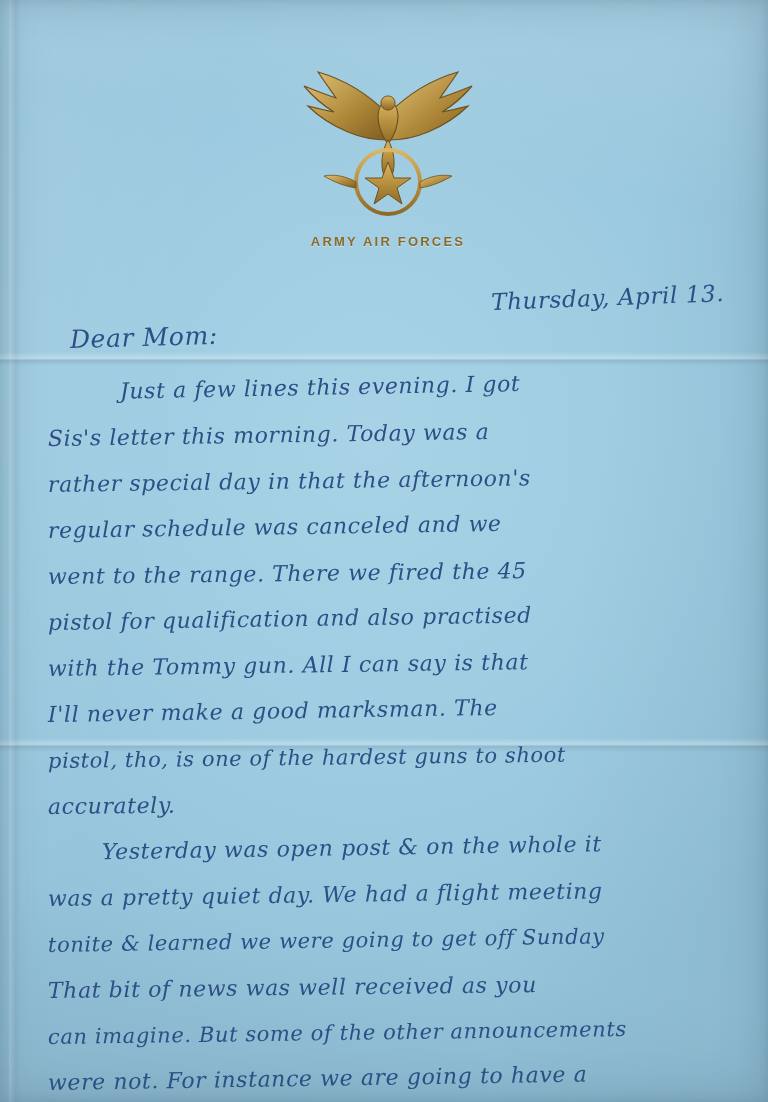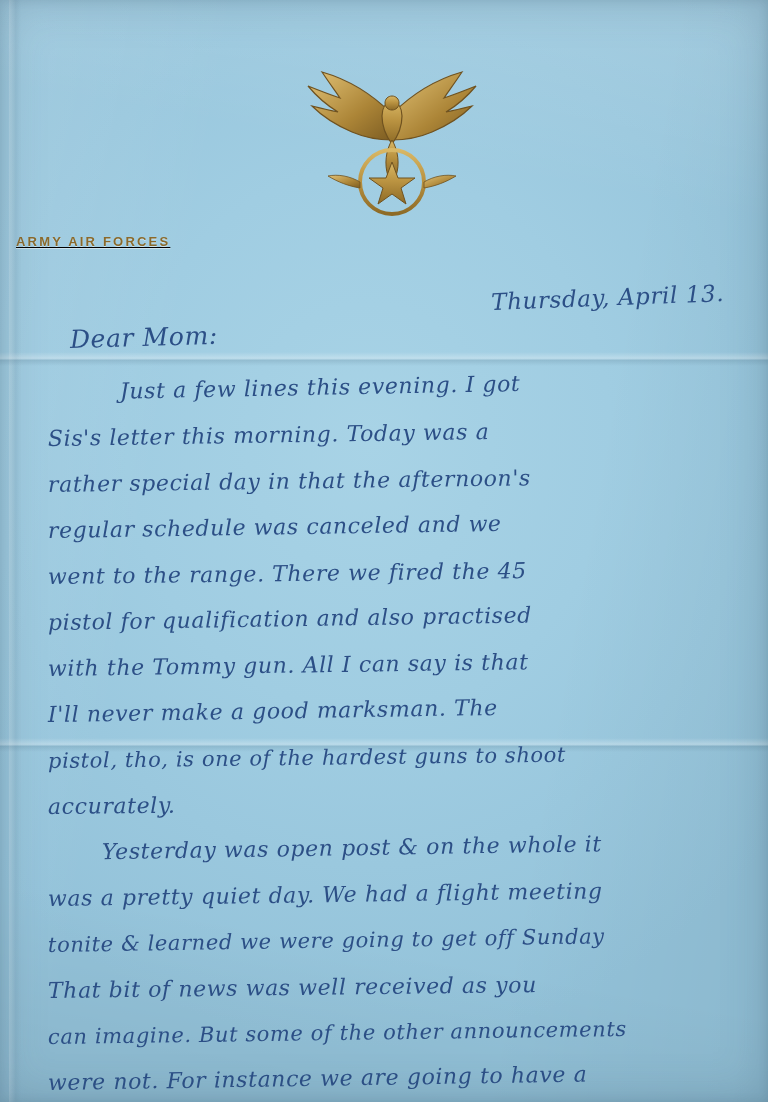--- a/index.html
+++ b/index.html
@@ -52,23 +52,23 @@
     width: 12px;
     left: 9px;
     background: linear-gradient(to right, rgba(255,255,255,0.18) 0%, rgba(110,145,165,0.16) 55%, rgba(255,255,255,0.0) 100%);
     pointer-events: none;
   }
 
   
   .letterhead {
     position: absolute;
     top: 52px;
-    left: 16px;
+    left: 8px;
     right: 0;
-    text-decoration: underline;
+    text-align: center;
   }
   .emblem {
     width: 200px;
     height: 180px;
     margin: 0 auto;
     display: block;
   }
   .emblem-caption {
     margin-top: 2px;
     font-family: "Liberation Sans", sans-serif;

